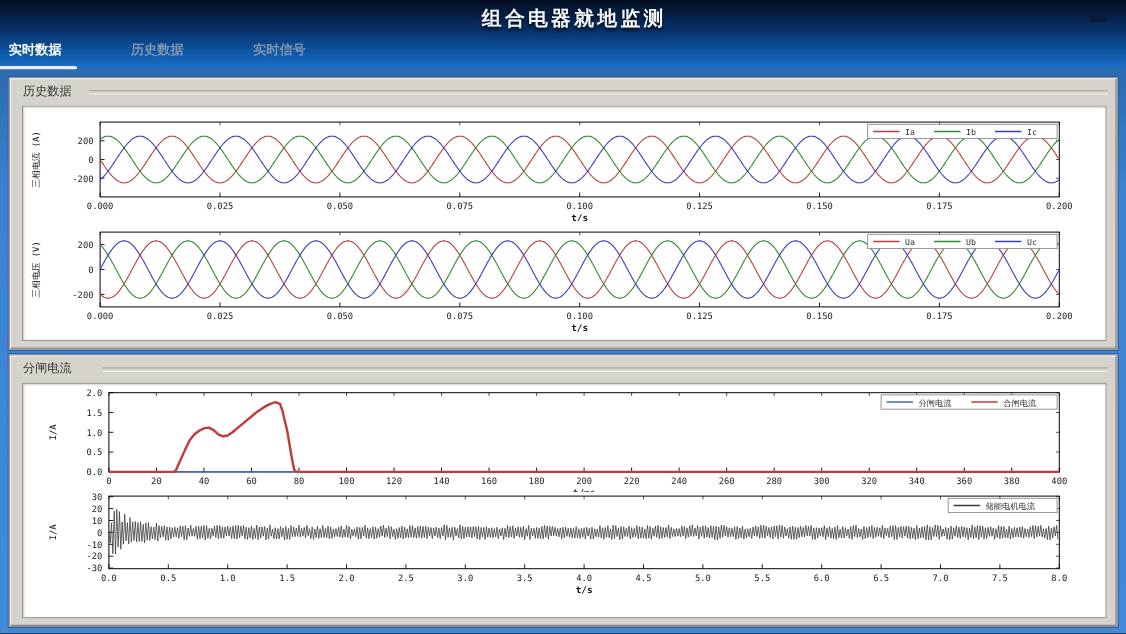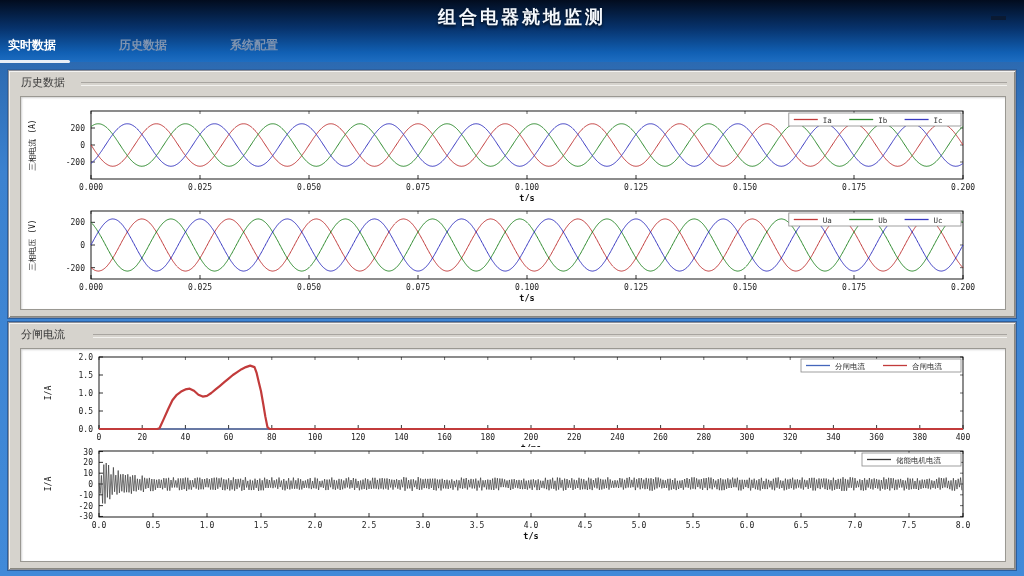--- a/index.html
+++ b/index.html
@@ -53,21 +53,21 @@
     </div>
     <div class="tabbar">
       <div class="tab active">
         <span>实时数据</span>
         <div class="tab-underline"></div>
       </div>
       <div class="tab">
         <span>历史数据</span>
       </div>
       <div class="tab">
-        <span>系统配置</span>
+        <span>实时信号</span>
       </div>
     </div>
   </div>
 
   <section class="panel panel1">
     <span class="panel-title">历史数据</span>
     <div class="panel-rule"></div>
     <div class="panel-white">
       <div id="chart0" class="chart"><svg width="984" height="104">
             <rect x="70" y="14" width="872" height="68" fill="none" stroke="#000" stroke-width="0.9"></rect>

